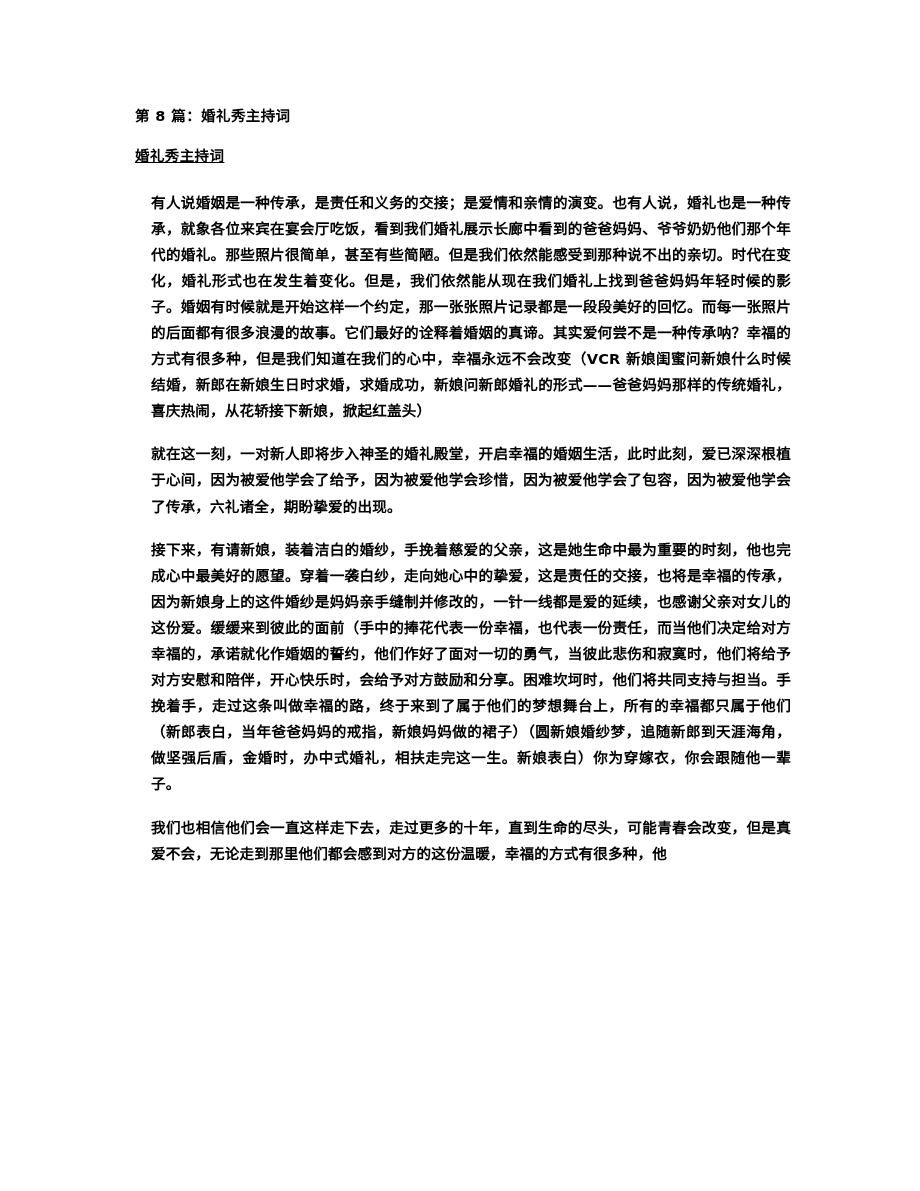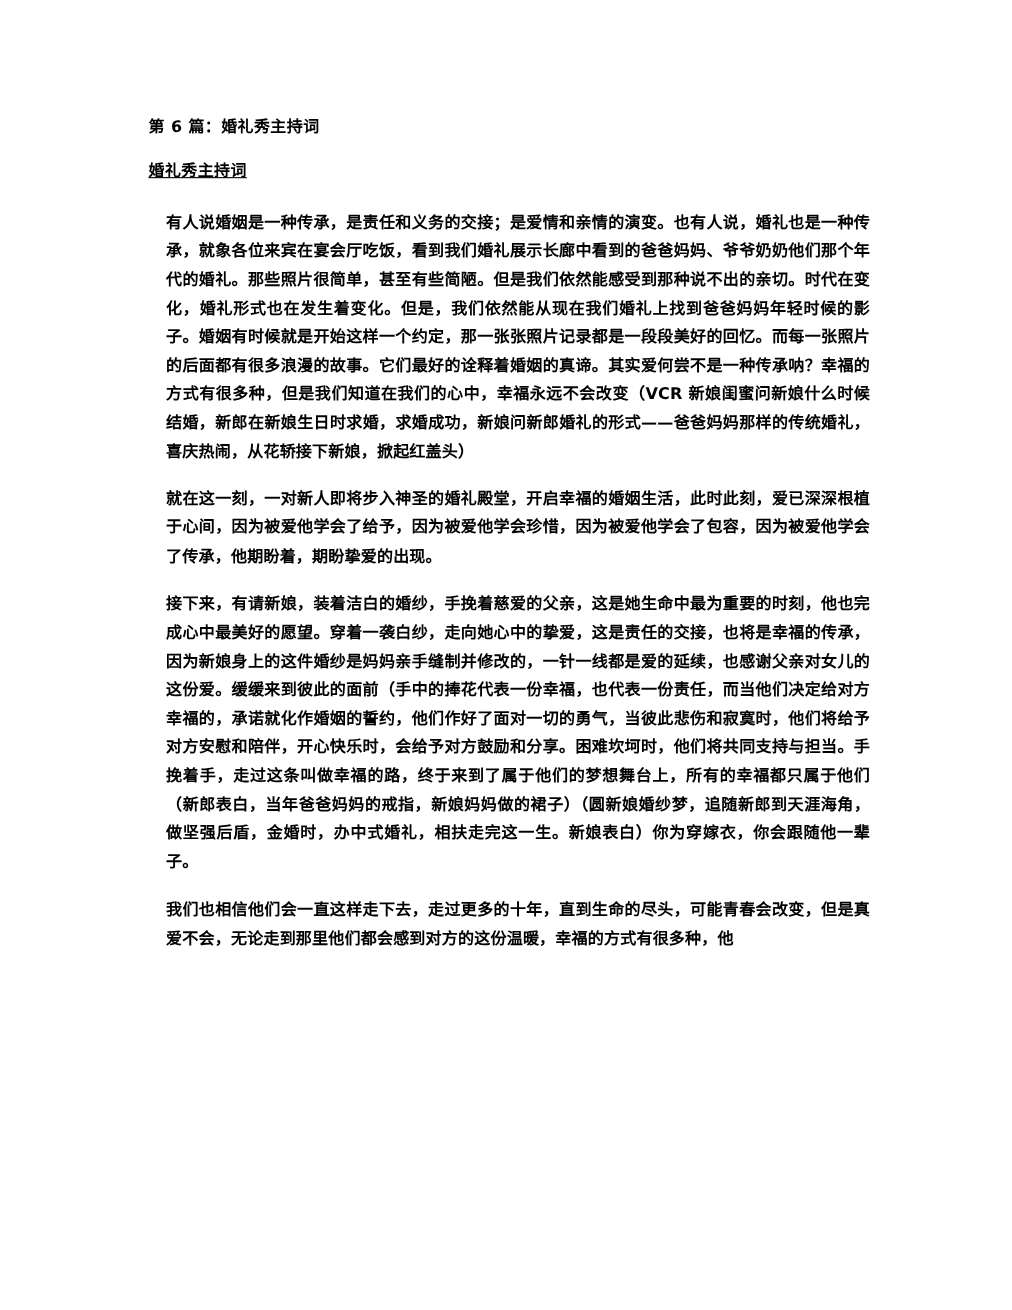--- a/index.html
+++ b/index.html
@@ -67,27 +67,27 @@
     margin-bottom: 0;
   }
 </style>
 </head>
 <body>
 
 <div class="page">
   <div class="content">
 
 
-    <h2 class="section-head">第 6 篇：婚礼秀主持词</h2>
+    <h2 class="section-head">第 8 篇：婚礼秀主持词</h2>
 
     <h3 class="sub-head">婚礼秀主持词</h3>
 
     <p class="para">有人说婚姻是一种传承，是责任和义务的交接；是爱情和亲情的演变。也有人说，婚礼也是一种传承，就象各位来宾在宴会厅吃饭，看到我们婚礼展示长廊中看到的爸爸妈妈、爷爷奶奶他们那个年代的婚礼。那些照片很简单，甚至有些简陋。但是我们依然能感受到那种说不出的亲切。时代在变化，婚礼形式也在发生着变化。但是，我们依然能从现在我们婚礼上找到爸爸妈妈年轻时候的影子。婚姻有时候就是开始这样一个约定，那一张张照片记录都是一段段美好的回忆。而每一张照片的后面都有很多浪漫的故事。它们最好的诠释着婚姻的真谛。其实爱何尝不是一种传承呐？幸福的方式有很多种，但是我们知道在我们的心中，幸福永远不会改变（VCR 新娘闺蜜问新娘什么时候结婚，新郎在新娘生日时求婚，求婚成功，新娘问新郎婚礼的形式——爸爸妈妈那样的传统婚礼，喜庆热闹，从花轿接下新娘，掀起红盖头）</p>
 
 
-    <p class="para">就在这一刻，一对新人即将步入神圣的婚礼殿堂，开启幸福的婚姻生活，此时此刻，爱已深深根植于心间，因为被爱他学会了给予，因为被爱他学会珍惜，因为被爱他学会了包容，因为被爱他学会了传承，他期盼着，期盼挚爱的出现。</p>
+    <p class="para">就在这一刻，一对新人即将步入神圣的婚礼殿堂，开启幸福的婚姻生活，此时此刻，爱已深深根植于心间，因为被爱他学会了给予，因为被爱他学会珍惜，因为被爱他学会了包容，因为被爱他学会了传承，六礼诸全，期盼挚爱的出现。</p>
 
     <p class="para">接下来，有请新娘，装着洁白的婚纱，手挽着慈爱的父亲，这是她生命中最为重要的时刻，他也完成心中最美好的愿望。穿着一袭白纱，走向她心中的挚爱，这是责任的交接，也将是幸福的传承，因为新娘身上的这件婚纱是妈妈亲手缝制并修改的，一针一线都是爱的延续，也感谢父亲对女儿的这份爱。缓缓来到彼此的面前（手中的捧花代表一份幸福，也代表一份责任，而当他们决定给对方幸福的，承诺就化作婚姻的誓约，他们作好了面对一切的勇气，当彼此悲伤和寂寞时，他们将给予对方安慰和陪伴，开心快乐时，会给予对方鼓励和分享。困难坎坷时，他们将共同支持与担当。手挽着手，走过这条叫做幸福的路，终于来到了属于他们的梦想舞台上，所有的幸福都只属于他们（新郎表白，当年爸爸妈妈的戒指，新娘妈妈做的裙子）（圆新娘婚纱梦，追随新郎到天涯海角，做坚强后盾，金婚时，办中式婚礼，相扶走完这一生。新娘表白）你为穿嫁衣，你会跟随他一辈子。</p>
 
     <p class="para">我们也相信他们会一直这样走下去，走过更多的十年，直到生命的尽头，可能青春会改变，但是真爱不会，无论走到那里他们都会感到对方的这份温暖，幸福的方式有很多种，他</p>
 
   </div>
 </div>
 
 </body></html>

